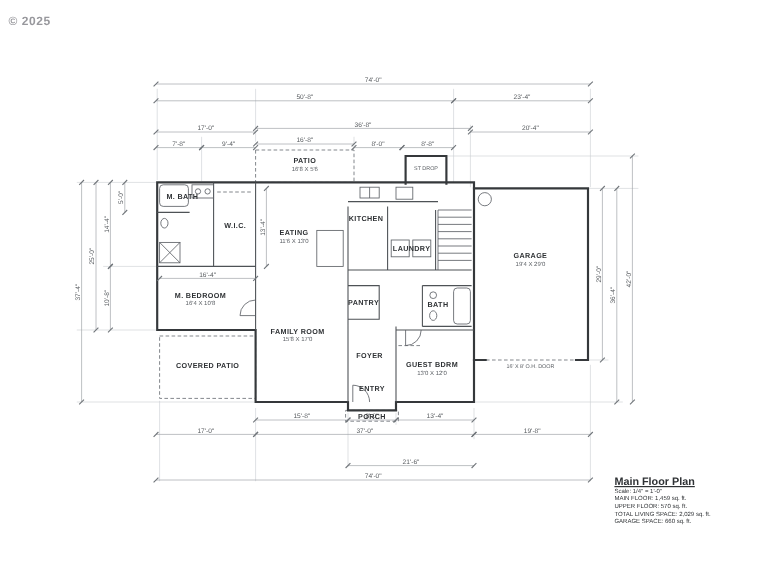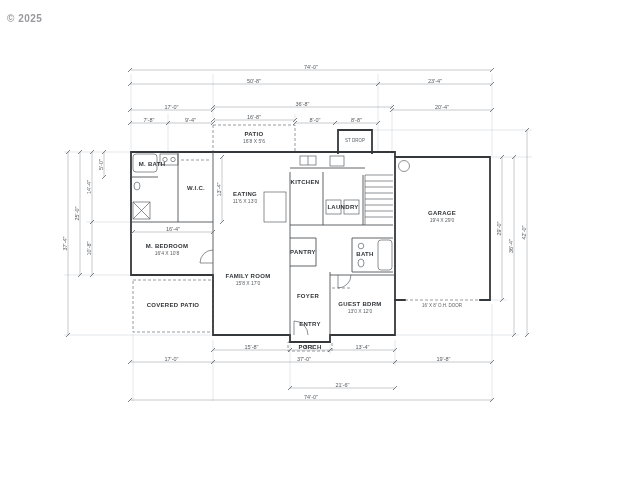--- a/index.html
+++ b/index.html
@@ -310,14 +310,24 @@
         <text x="310" y="339" class="room" text-anchor="middle">PORCH</text>
       </g>
     <g id="ann-group">
         <text x="355" y="132" class="ann" text-anchor="middle">ST DROP</text>
         <text x="442" y="297" class="ann" text-anchor="middle">16' X 8' O.H. DOOR</text>
       </g>
   </svg>
 
   <div class="watermark">© 2025</div>
 
+  <div class="titleblock">
+    <div class="tb-title">Main Floor Plan</div>
+    <div id="tb-lines">
+        <div class="tb-line">Scale: 1/4" = 1'-0"</div>
+        <div class="tb-line">MAIN FLOOR: 1,459 sq. ft.</div>
+        <div class="tb-line">UPPER FLOOR: 570 sq. ft.</div>
+        <div class="tb-line">TOTAL LIVING SPACE: 2,029 sq. ft.</div>
+        <div class="tb-line">GARAGE SPACE: 660 sq. ft.</div>
+      </div>
+  </div>
 
 </div>
 
 </body></html>

